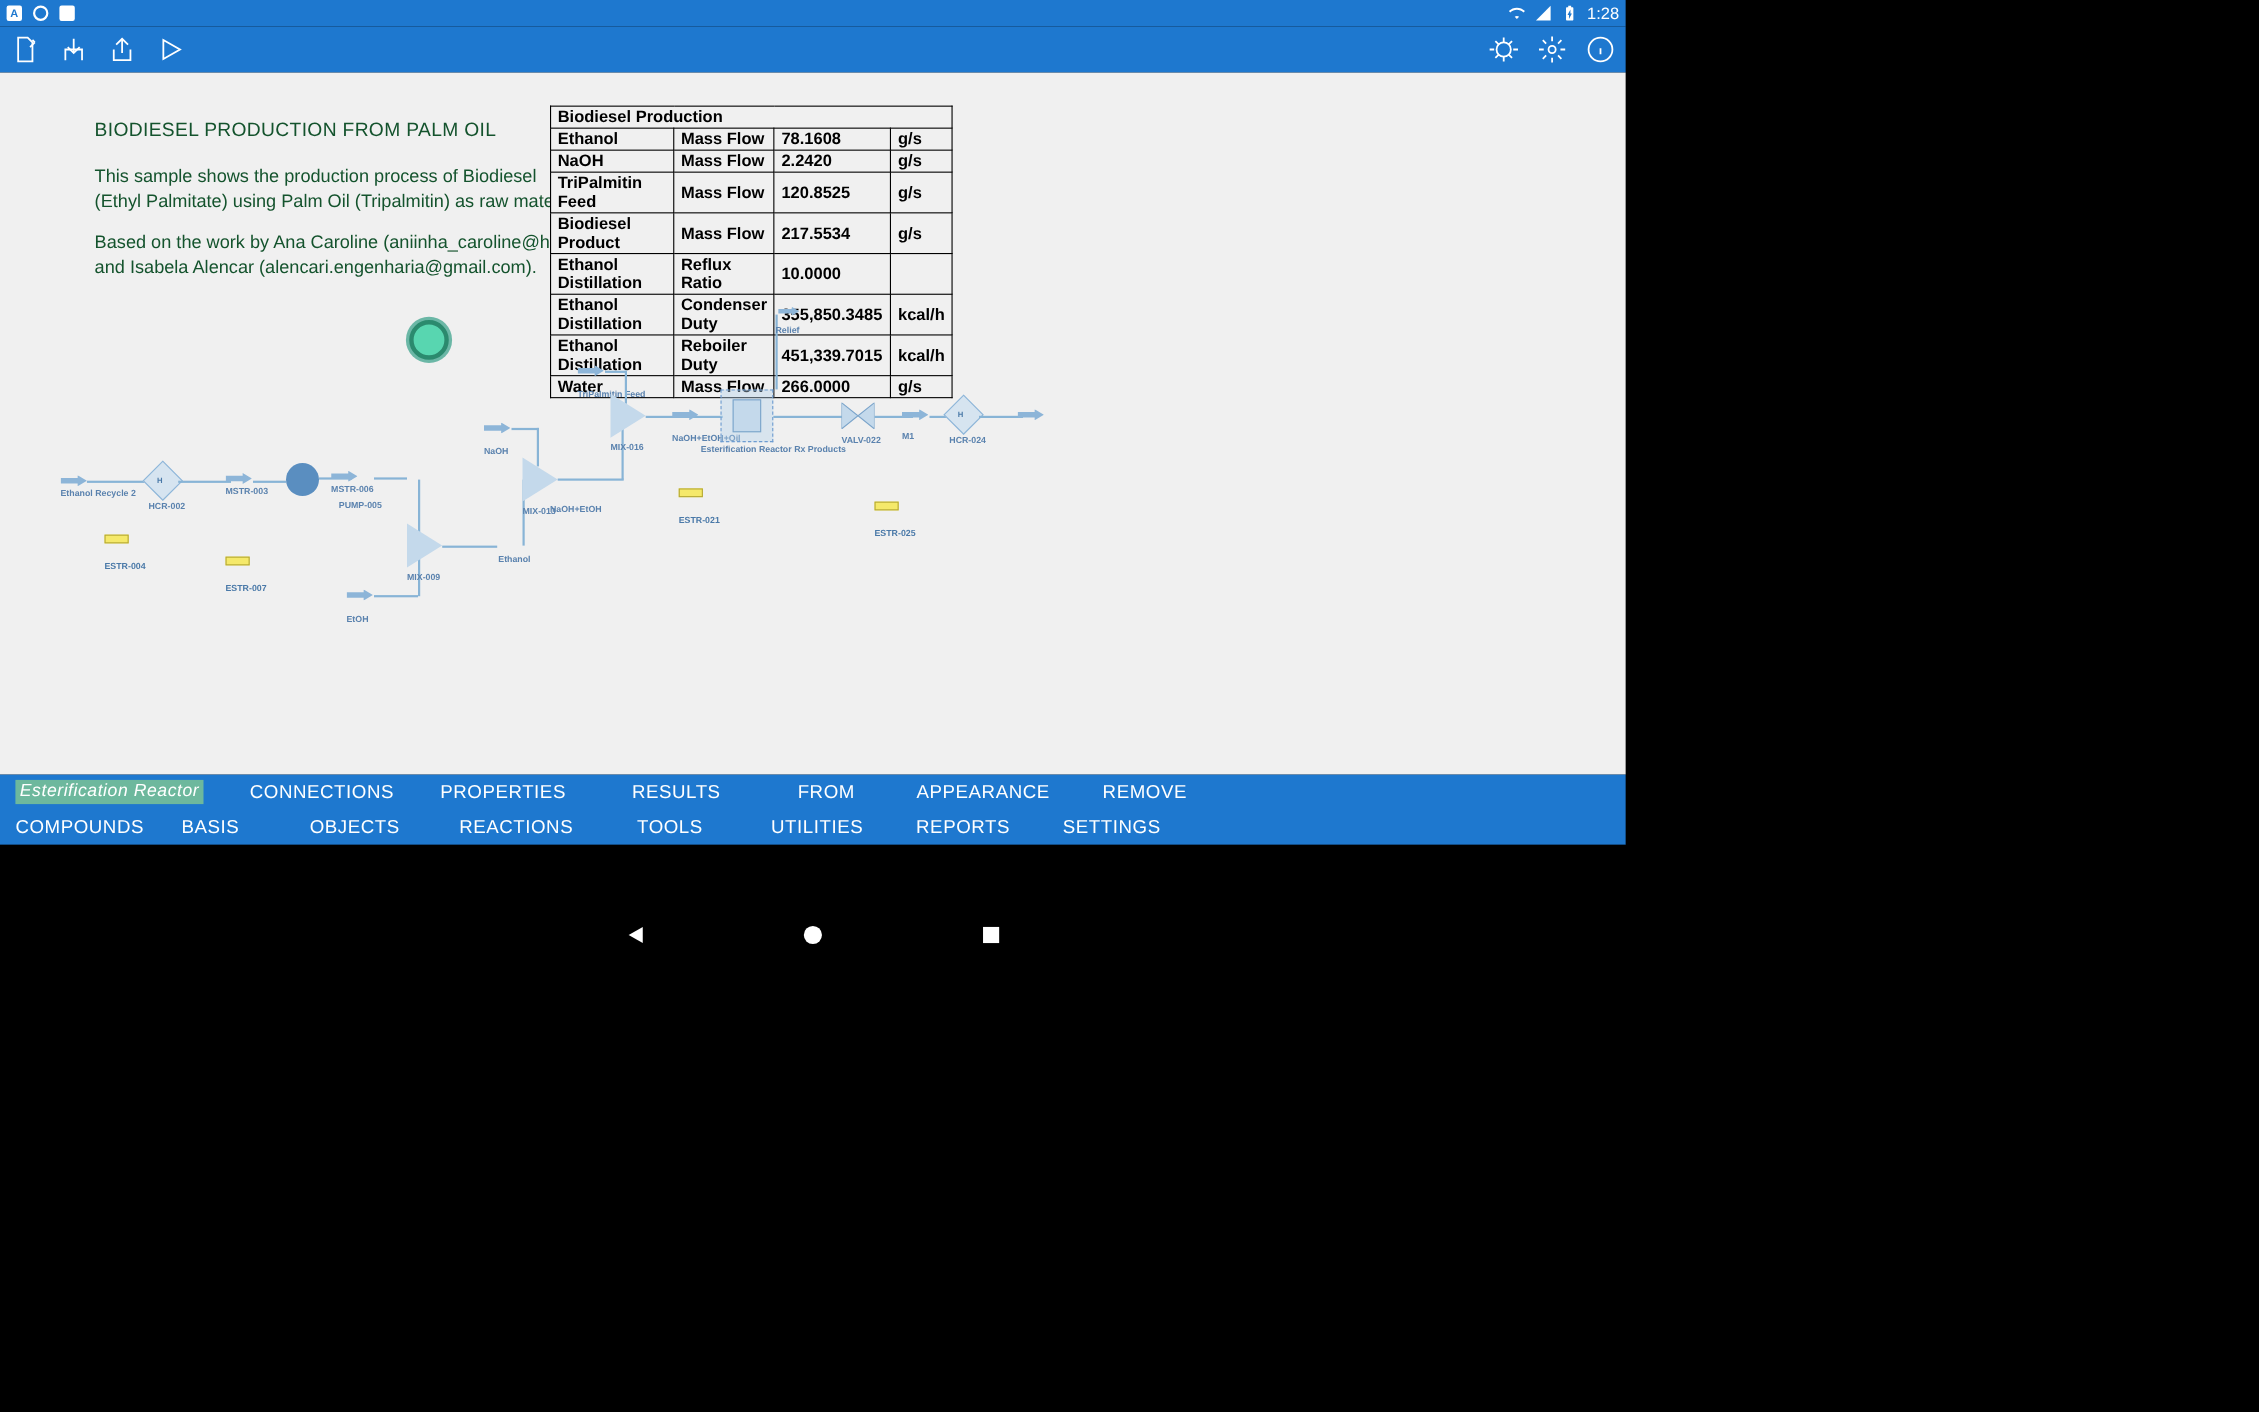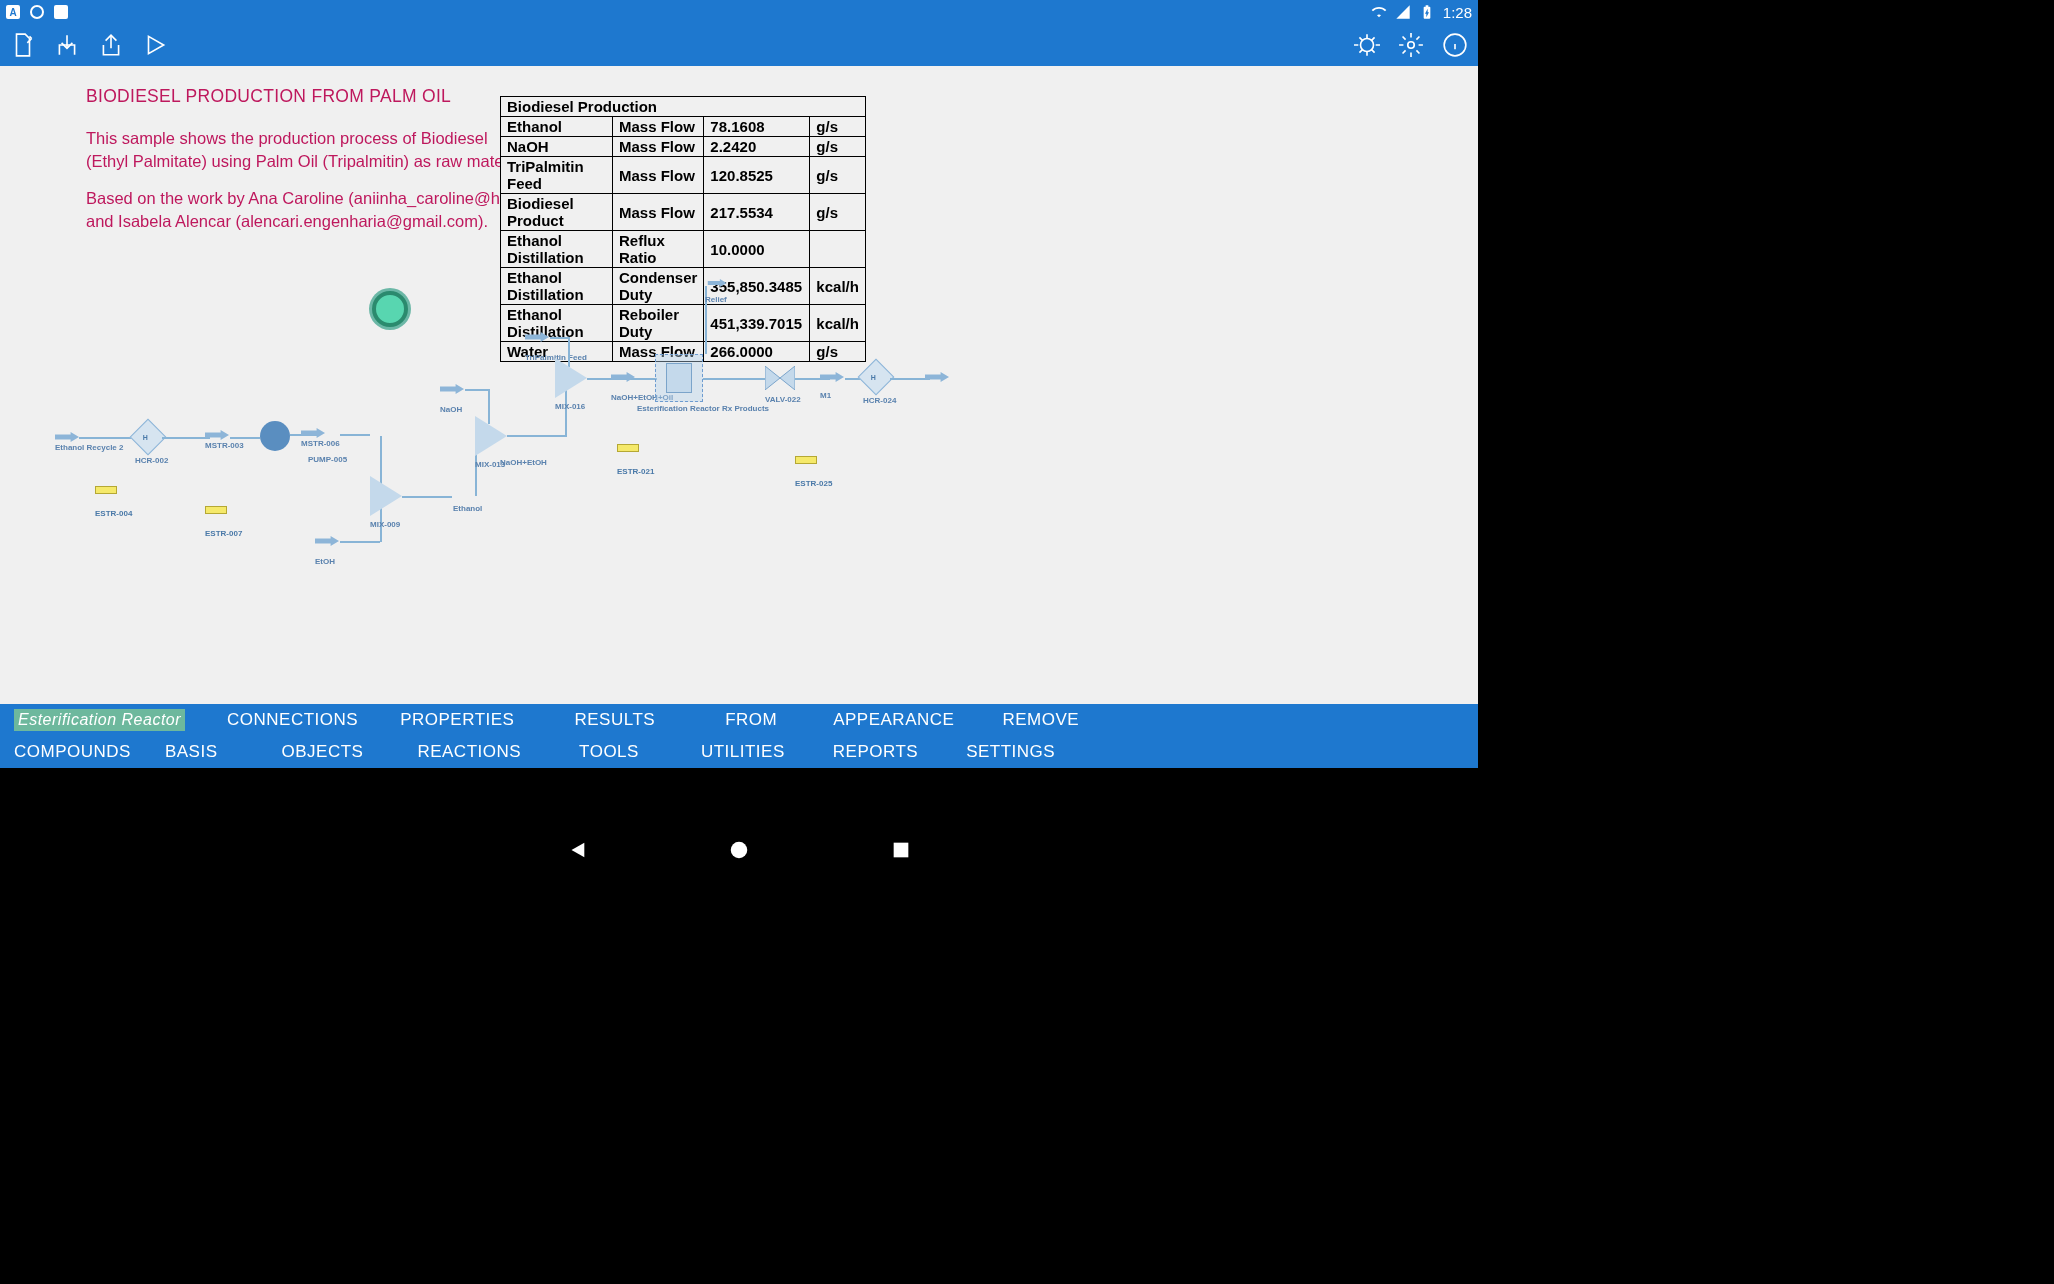--- a/index.html
+++ b/index.html
@@ -37,23 +37,23 @@
   .tool-icon { width: 26px; height: 26px; color: #fff; cursor: pointer; }
   .tool-right { margin-left: auto; display: flex; gap: 18px; }
   .canvas {
     background: #f0f0f0;
     height: 638px;
     position: relative;
     overflow: hidden;
   }
   .doc-text {
     position: absolute;
-    top: 18px;
+    top: 40px;
     left: 86px;
-    color: #be185d;
+    color: #14532d;
     font-size: 16.5px;
     line-height: 1.4;
     max-width: 530px;
   }
   .doc-text .title { font-size: 17.5px; margin-bottom: 18px; letter-spacing: 0.3px; }
   .data-table {
     position: absolute;
     top: 30px;
     left: 500px;
     border-collapse: collapse;

